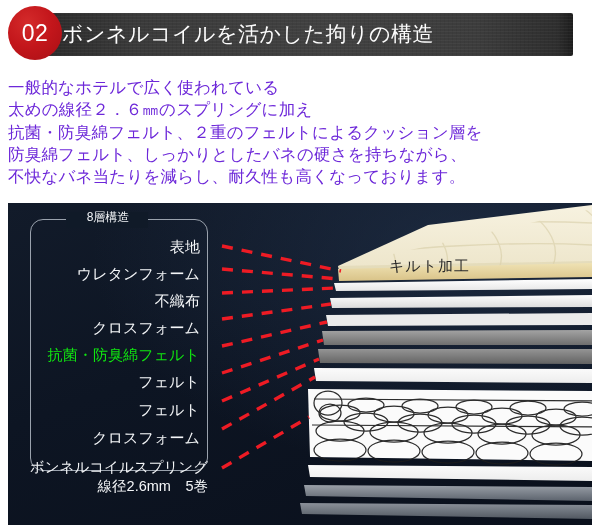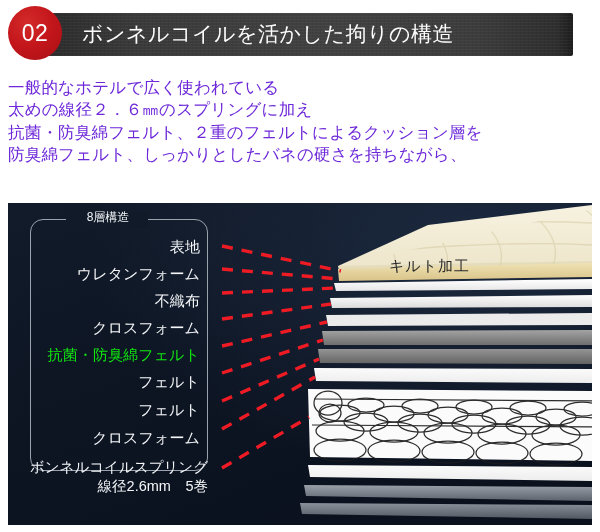--- a/index.html
+++ b/index.html
@@ -39,21 +39,20 @@
   .header-title {
     position: absolute;
     left: 62px; top: 17px;
     width: 500px;
     color: #fdfdfd;
     font-size: 21px;
     letter-spacing: .5px;
     line-height: 34px;
     white-space: nowrap;
     z-index: 3;
-    margin-left: 20px;
   }
   .badge {
     position: absolute;
     left: 8px; top: 6px;
     width: 54px; height: 54px;
     border-radius: 50%;
     background: radial-gradient(circle at 36% 30%, #d42a2a 0%, #c3161b 48%, #a80f15 100%);
     z-index: 4;
   }
   .badge-num {
@@ -179,20 +178,21 @@
   <div class="badge">
     <div class="badge-num">02</div>
   </div>
 </div>
 
 <div class="copy">
   <div class="copy-line">一般的なホテルで広く使われている</div>
   <div class="copy-line">太めの線径２．６㎜のスプリングに加え</div>
   <div class="copy-line">抗菌・防臭綿フェルト、２重のフェルトによるクッション層を</div>
   <div class="copy-line">防臭綿フェルト、しっかりとしたバネの硬さを持ちながら、</div>
+  <div class="copy-line">不快なバネ当たりを減らし、耐久性も高くなっております。</div>
 </div>
 
 <div class="panel">
 
   <svg class="stack" viewBox="0 0 584 322">
     <defs>
       <linearGradient id="gTop" x1="0" y1="0" x2="0" y2="1">
         <stop offset="0%" stop-color="#f7f2e0"></stop>
           <stop offset="100%" stop-color="#ece4c8"></stop>
       </linearGradient>

